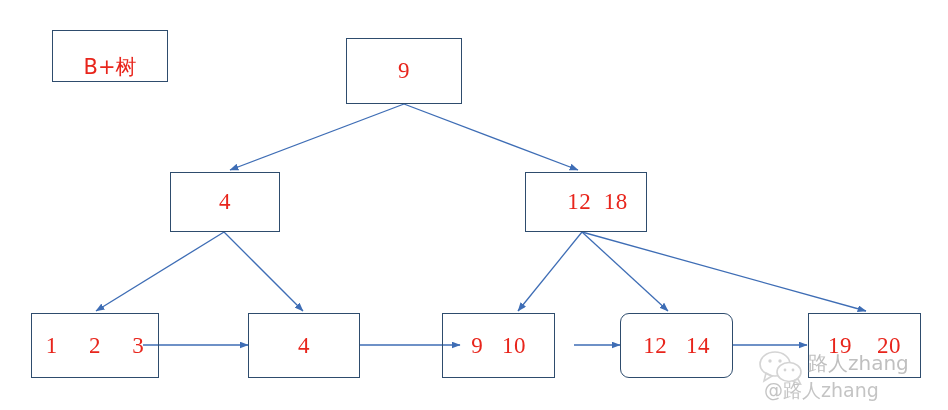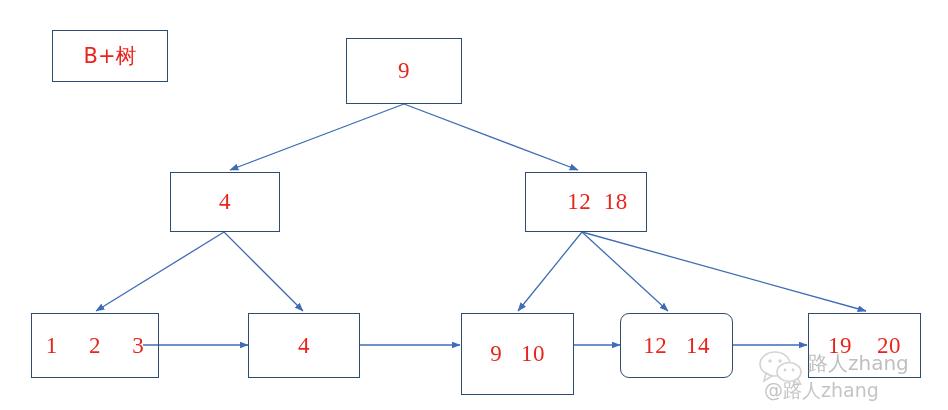--- a/index.html
+++ b/index.html
@@ -37,20 +37,21 @@
     font-size: 23px;
     letter-spacing: 0.5px;
     white-space: pre;
     z-index: 3;
   }
   .node.title-node {
     color: #e8251c;
     font-family: "DejaVu Sans", sans-serif;
     font-size: 21px;
     letter-spacing: 0px;
+    align-items: flex-end;
   }
   .node .node-keys {
     display: block;
     white-space: pre;
   }
   
   .watermark {
     position: absolute;
     z-index: 6;
     color: #b9b9b9;
@@ -129,21 +130,21 @@
   </div>
 
   <div class="node" style="left:31px; top:313px; width:128px; height:65px;">
     <span class="node-keys">1     2     3</span>
   </div>
 
   <div class="node" style="left:248px; top:313px; width:112px; height:65px;">
     <span class="node-keys">4</span>
   </div>
 
-  <div class="node" style="left:461px; top:313px; width:113px; height:82px;">
+  <div class="node" style="left:442px; top:313px; width:113px; height:65px;">
     <span class="node-keys">9   10</span>
   </div>
 
   <div class="node" style="left:620px; top:313px; width:113px; height:65px;border-radius:9px;">
     <span class="node-keys">12   14</span>
   </div>
 
   <div class="node" style="left:808px; top:313px; width:113px; height:65px;">
     <span class="node-keys">19    20</span>
   </div>

